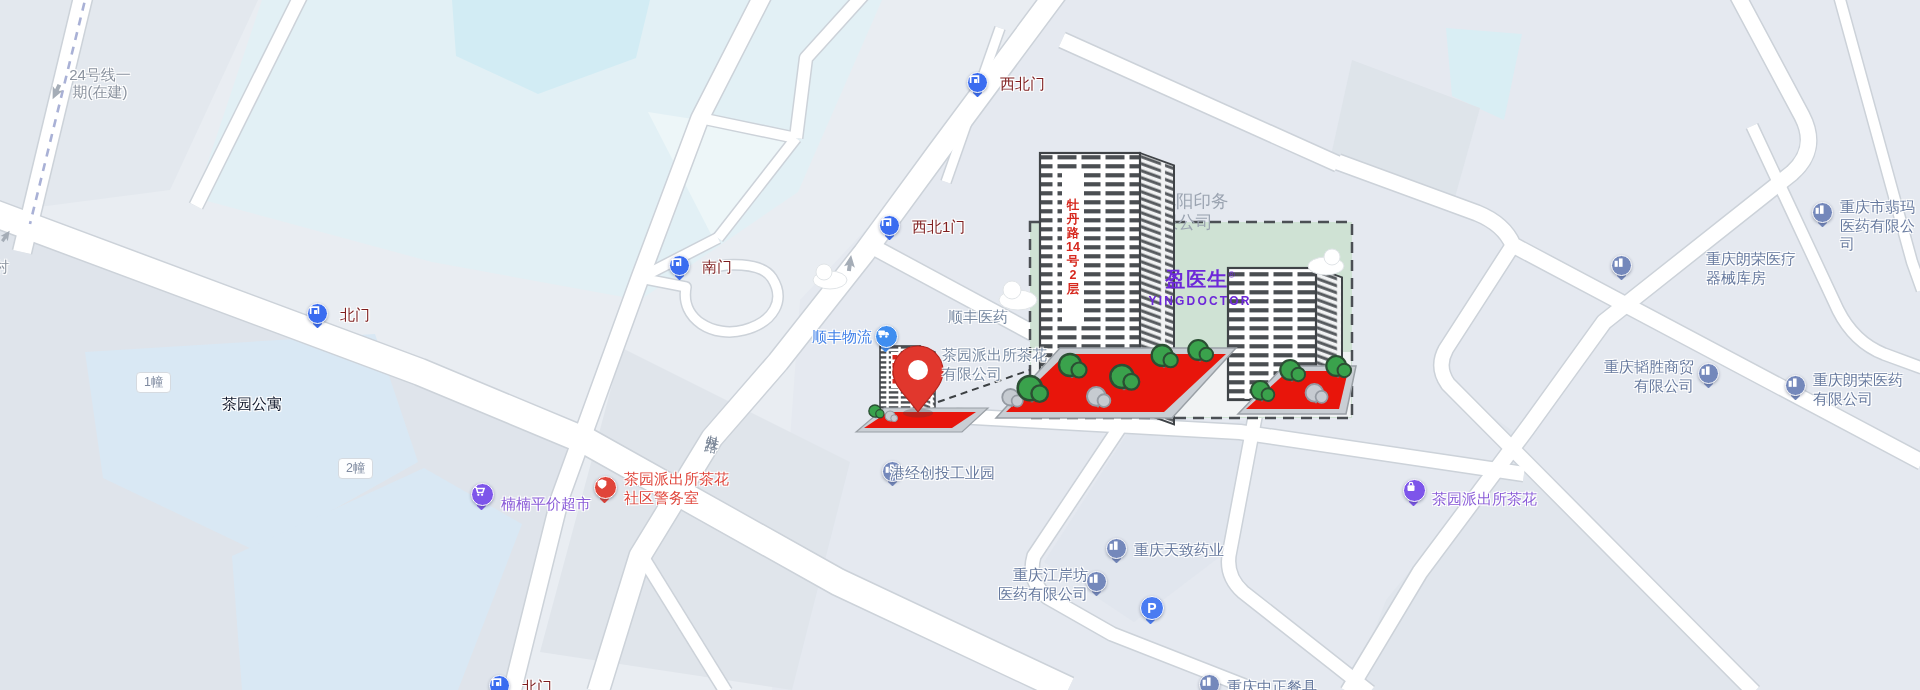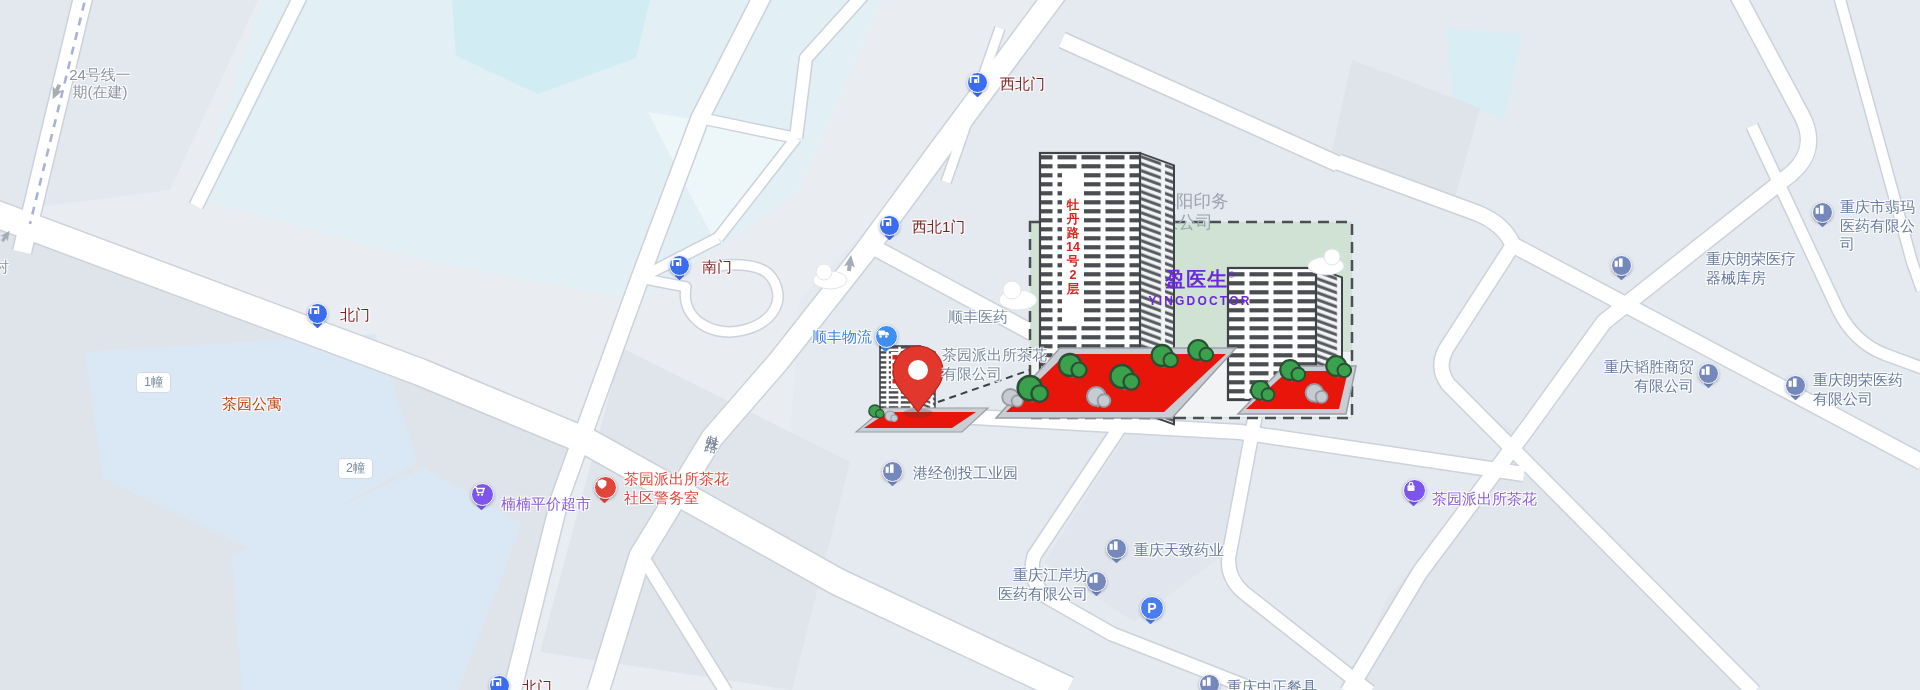--- a/index.html
+++ b/index.html
@@ -14,21 +14,21 @@
   .arrow{fill:#a5adb7;}
   svg text{font-family:"Liberation Sans",sans-serif;}
   
   .lbl{position:absolute;z-index:4;font-size:15px;line-height:18.5px;color:#66799e;white-space:pre-line;
        text-shadow:1px 1px 0 #fff,-1px -1px 0 #fff,1px -1px 0 #fff,-1px 1px 0 #fff,0 0 3px #fff;}
   .gate-lbl{color:#7f1d1d;}
   .purple-lbl{color:#8a5cd8;margin-top:8px;}
   .red-lbl{color:#e0463c;}
   .sf-lbl{color:#4080e8;margin-left:16px;}
   .muted{color:#7587a0;}
-  .gray{color:#c2410c;}
+  .gray{color:#0f172a;}
   .tiny{font-size:15px;line-height:17px;color:#8b939f;}
   .r{text-align:right;}
   .vert{writing-mode:vertical-rl;letter-spacing:3px;transform:rotate(14deg);color:#7b8798;font-size:13.5px;}
   .badge{position:absolute;z-index:4;background:rgba(255,255,255,.95);border:1px solid #d5dae0;border-radius:4px;
          padding:1px 7px;font-size:12.5px;color:#7e8aa0;}
   
   .pinwrap{position:absolute;z-index:3;width:21px;}
   .pin{width:21px;height:21px;border-radius:50%;border:1.5px solid #fff;box-sizing:border-box;
        display:flex;align-items:center;justify-content:center;position:relative;z-index:1;
        box-shadow:0 1px 3px rgba(50,60,90,.4);}
@@ -315,21 +315,21 @@
 
   <div class="pinwrap" style="left:882px;top:461px">
     <div class="pin c-poi">
         <svg width="13" height="13" viewBox="0 0 15 15">
           <rect x="3" y="5.5" width="3.6" height="7" fill="#fff"></rect>
           <rect x="8" y="2.8" width="4.2" height="9.7" fill="#fff"></rect>
         </svg>
       </div>
     <div class="ptail t-poi"></div>
   </div>
-  <div class="lbl" style="left:913px;top:464px">港经创投工业园</div>
+  <div class="lbl" style="left:890px;top:464px">港经创投工业园</div>
 
   <div class="pinwrap" style="left:1106px;top:538px">
     <div class="pin c-poi">
         <svg width="13" height="13" viewBox="0 0 15 15">
           <rect x="3" y="5.5" width="3.6" height="7" fill="#fff"></rect>
           <rect x="8" y="2.8" width="4.2" height="9.7" fill="#fff"></rect>
         </svg>
       </div>
     <div class="ptail t-poi"></div>
   </div>

